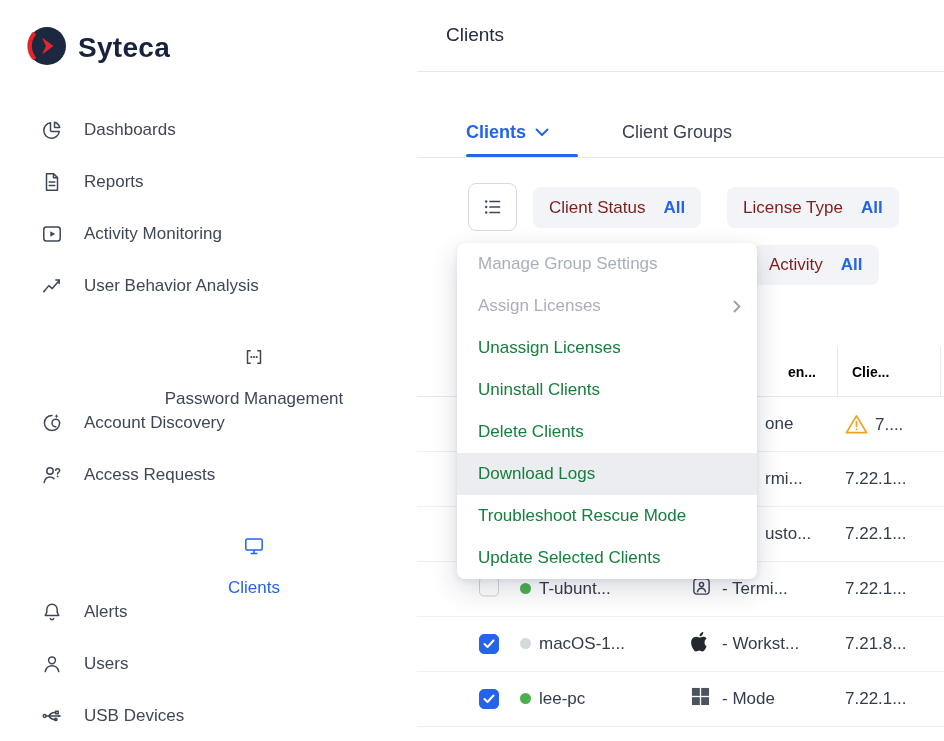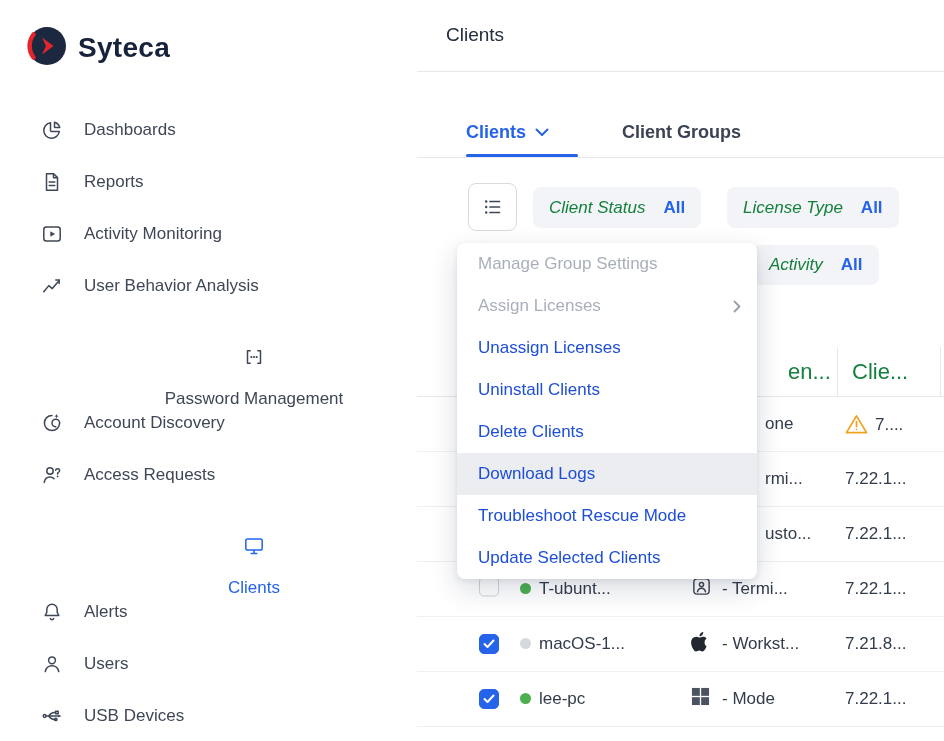--- a/index.html
+++ b/index.html
@@ -17,53 +17,53 @@
   .nav-item.active { color:#2563eb; }
   .icon { width:24px; height:24px; display:flex; align-items:center; justify-content:center; flex:0 0 24px; }
   .ic { width:22px; height:22px; fill:none; stroke:currentColor; stroke-width:1.5; stroke-linecap:round; stroke-linejoin:round; }
 
   
   .main { position:absolute; left:417px; top:0; width:527px; height:741px; background:#fff; }
   .page-title { position:absolute; left:29px; top:24px; font-size:19px; font-weight:500; color:#242d40; }
   .hr-header { position:absolute; left:0; right:0; top:71px; height:1px; background:#e7e8ec; }
 
   .tab-clients { position:absolute; left:49px; top:122px; display:flex; align-items:center; gap:9px; font-size:18px; font-weight:700; color:#2563eb; cursor:pointer; }
-  .tab-groups { position:absolute; left:205px; top:122px; font-size:18px; font-weight:700; color:#3a4254; cursor:pointer; }
+  .tab-groups { position:absolute; left:205px; top:122px; font-size:18px; font-weight:400; color:#3a4254; cursor:pointer; }
   .tab-underline { position:absolute; left:49px; top:154px; width:112px; height:3px; background:#2563eb; border-radius:2px; z-index:2; }
   .hr-tabs { position:absolute; left:0; right:0; top:157px; height:1px; background:#e7e8ec; }
 
   .toolbar-btn { position:absolute; left:51px; top:183px; width:49px; height:48px; background:#fff; border:1px solid #d7dade; border-radius:8px; display:flex; align-items:center; justify-content:center; cursor:pointer; }
   .chip { position:absolute; height:41px; background:#f3f4f7; border-radius:8px; display:flex; align-items:center; padding:0 16px; font-size:17px; cursor:pointer; }
-  .chip-label { color:#15803d; font-weight:500;font-style:italic; }
+  .chip-label { color:#7f1d1d; font-weight:500; }
   .chip-value { color:#2563eb; font-weight:600; margin-left:18px; }
   .chip-status { left:116px; top:187px; }
   .chip-license { left:310px; top:187px; }
   .chip-activity { left:336px; top:245px; height:40px; z-index:5; }
 
   
   .thead { position:absolute; left:0; right:0; top:347px; height:50px; border-bottom:1px solid #e7e8ec; }
-  .th { position:absolute; top:50%; transform:translateY(-50%); font-size:22px; font-weight:400; color:#15803d; white-space:nowrap; }
+  .th { position:absolute; top:50%; transform:translateY(-50%); font-size:14px; font-weight:700; color:#000000; white-space:nowrap; }
   .th-a { left:371px; } .th-b { left:435px; }
   .col-div { position:absolute; top:0; height:50px; width:1px; background:#e7e8ec; }
   .div1 { left:420px; } .div2 { left:523px; }
   .tbody { position:absolute; left:0; right:0; top:397px; }
   .trow { position:relative; height:55px; border-bottom:1px solid #eef0f3; font-size:17px; color:#333c4c; }
   .cell { position:absolute; top:50%; transform:translateY(-50%); white-space:nowrap; }
   .cell-cb { left:62px; } .cell-dot { left:103px; } .cell-name { left:122px; }
   .cell-os { left:274px; } .cell-type { left:305px; } .cell-type.frag { left:348px; }
   .cell-ver { left:428px; display:flex; align-items:center; gap:7px; }
   .cb { display:inline-flex; width:20px; height:20px; border-radius:5px; border:1.5px solid #cdd2d9; background:#fff; align-items:center; justify-content:center; cursor:pointer; }
   .cb.checked { background:#2563eb; border-color:#2563eb; }
   .dot { display:inline-block; width:11px; height:11px; border-radius:50%; }
   .dot.green { background:#4caf50; } .dot.gray { background:#d5d8dc; }
 
   
   .menu { position:absolute; left:40px; top:243px; width:300px; z-index:20; background:#fff; border-radius:8px; overflow:hidden;
           box-shadow:0 10px 28px rgba(20,30,60,.16), 0 2px 6px rgba(20,30,60,.08); }
-  .menu-item { height:42px; display:flex; align-items:center; padding:0 16px 0 21px; font-size:17px; color:#1d4ed8; cursor:pointer; white-space:nowrap; }
+  .menu-item { height:42px; display:flex; align-items:center; padding:0 16px 0 21px; font-size:17px; color:#15803d; cursor:pointer; white-space:nowrap; }
   .menu-item.disabled { color:#a9afba; cursor:default; }
   .menu-item.highlight { background:#ebedf0; }
   .mi-chev { margin-left:auto; display:flex; align-items:center; }
 </style>
 </head>
 <body>
 
 <div class="screen">
 
   <aside class="sidebar">

